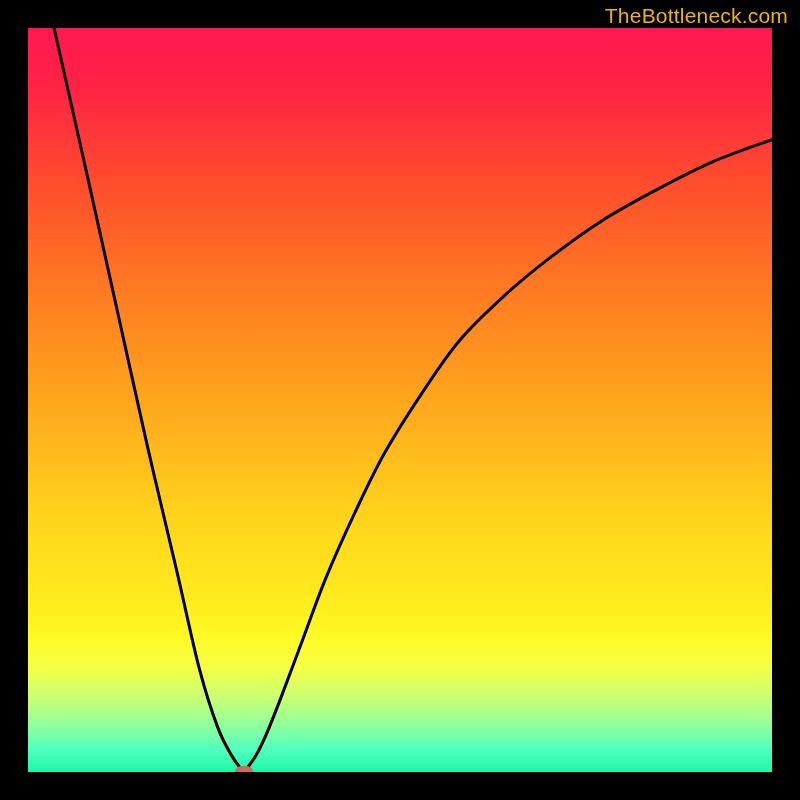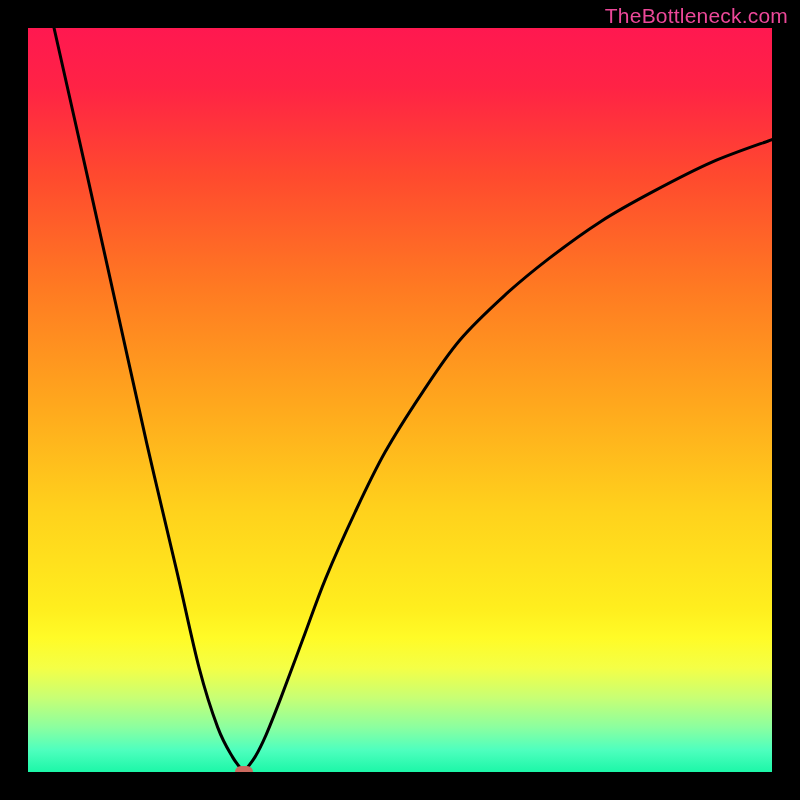--- a/index.html
+++ b/index.html
@@ -26,21 +26,21 @@
     overflow: hidden;
   }
   .gradient {
     position: absolute;
     inset: 0;
   }
   .watermark {
     position: absolute;
     top: 4px;
     right: 12px;
-    color: #ec4899;
+    color: #eab308;
     font-size: 21px;
     font-weight: 500;
     letter-spacing: 0.2px;
   }
   svg.curve {
     position: absolute;
     inset: 0;
   }
   .marker {
     position: absolute;

